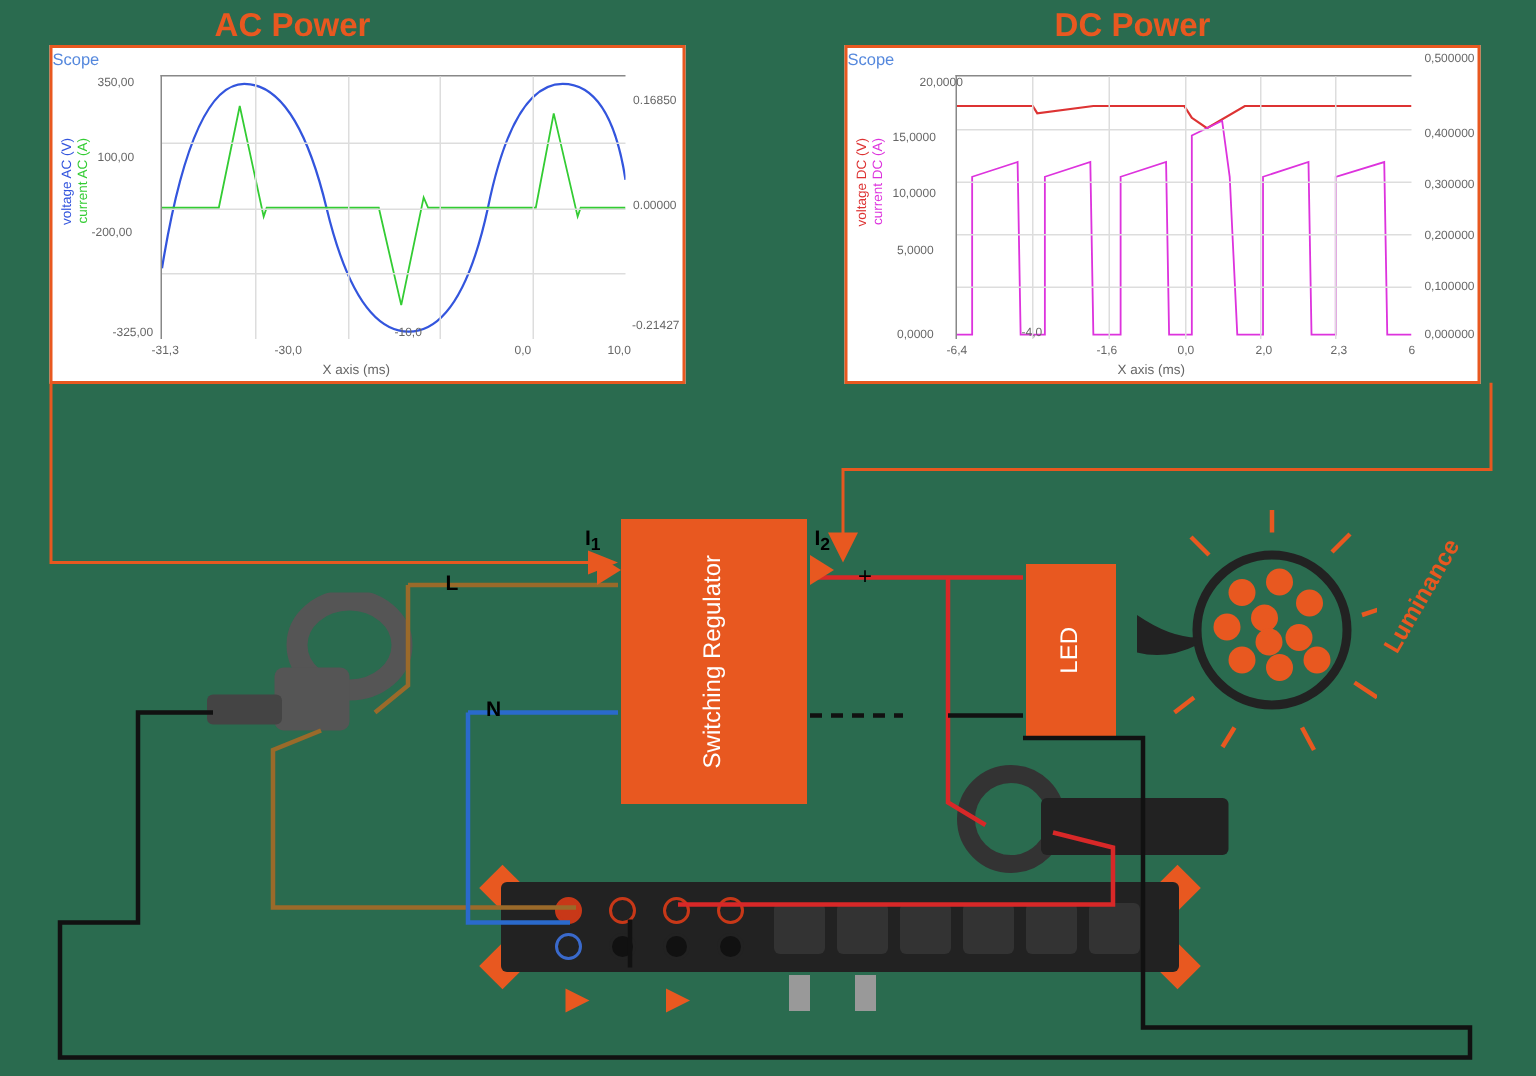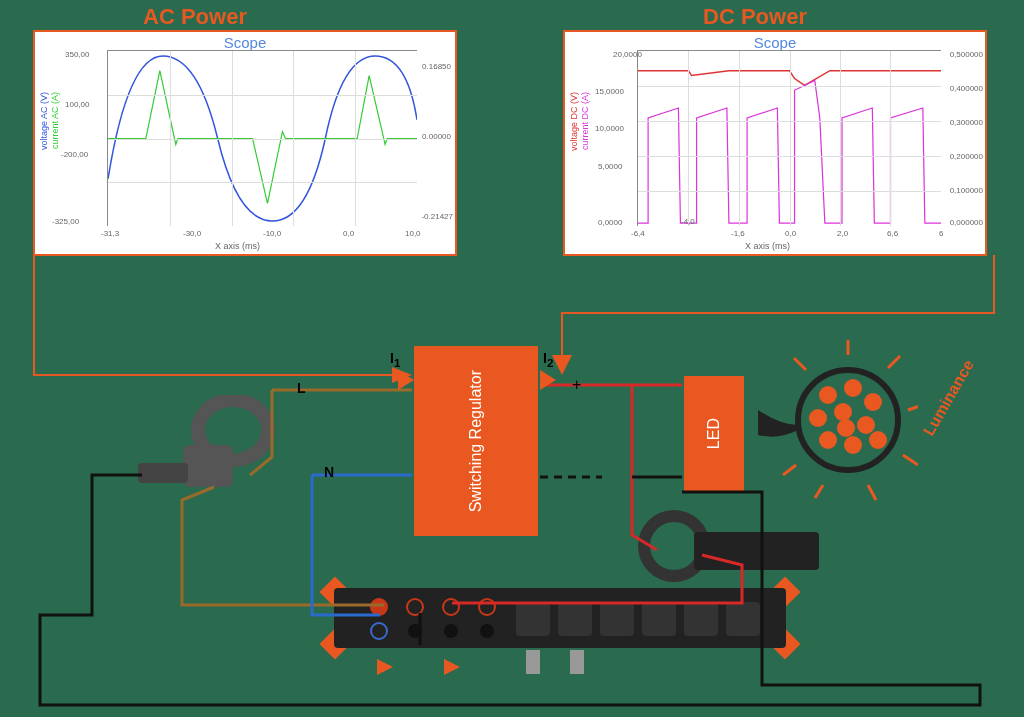--- a/index.html
+++ b/index.html
@@ -1,18 +1,18 @@
 <!DOCTYPE html>
 <html><head>
 <meta charset="utf-8">
 <style>
 body{margin:0;background:#2a6b4f;width:1024px;height:717px;font-family:Arial,sans-serif;position:relative;overflow:hidden}
 .title{position:absolute;color:#e85820;font-weight:bold;font-size:22px;text-align:center}
 .scope-box{position:absolute;background:#fff;border:2px solid #e85820;box-sizing:border-box}
-.scope-title{color:#5588dd;font-size:15px;text-align:center;padding-top:2px}
+.scope-title{color:#5588dd;font-size:11px;text-align:left;padding-top:2px}
 .chart-area{position:absolute;border-top:1px solid #888;border-left:1px solid #888}
 .axis-lbl{position:absolute;font-size:9px;color:#666}
 .ylbl{writing-mode:vertical-rl;transform:rotate(180deg)}
 .block{position:absolute;background:#e85820;color:#fff;display:flex;align-items:center;justify-content:center;font-size:16px}
 .vtext{writing-mode:vertical-rl;transform:rotate(180deg)}
 .wire{position:absolute}
 .daq{position:absolute;background:#222;border-radius:4px}
 .daq-foot{position:absolute;width:22px;height:22px;background:#e85820;transform:rotate(45deg)}
 .port{position:absolute;width:14px;height:14px;border-radius:50%;border:2px solid #c83818}
 .lum-text{position:absolute;color:#e85820;font-size:16px;font-weight:bold;transform:rotate(-60deg);transform-origin:left top}
@@ -37,27 +37,27 @@
       <path d="M0,130 Q20,5 55,5 Q90,5 110,89 Q130,173 165,173 Q200,173 218,89 Q235,5 268,5 Q300,5 310,70" stroke="#3355dd" stroke-width="1.5" fill="none"></path>
       <path d="M0,89 L38,89 L52,20 L68,95 L70,89 L145,89 L160,155 L175,82 L178,89 L250,89 L262,25 L278,95 L280,89 L310,89" stroke="#33cc33" stroke-width="1.2" fill="none"></path>
     </svg>
   </div>
   <span class="axis-lbl ylbl" style="left:4px;top:60px;color:#3355dd">voltage AC (V)</span>
   <span class="axis-lbl ylbl" style="left:15px;top:60px;color:#33cc33">current AC (A)</span>
   <span class="axis-lbl" style="bottom:3px;left:180px">X axis (ms)</span>
   <span class="tick" style="left:30px;top:18px">350,00</span>
   <span class="tick" style="left:30px;top:68px">100,00</span>
   <span class="tick" style="left:26px;top:118px">-200,00</span>
-  <span class="tick" style="left:17px;top:185px">-325,00</span>
+  <span class="tick" style="left:40px;top:185px">-325,00</span>
   <span class="tick" style="right:4px;top:30px">0.16850</span>
   <span class="tick" style="right:4px;top:100px">0.00000</span>
   <span class="tick" style="right:2px;top:180px">-0.21427</span>
   <span class="tick" style="left:66px;bottom:16px">-31,3</span>
   <span class="tick" style="left:148px;bottom:16px">-30,0</span>
-  <span class="tick" style="left:228px;bottom:16px">-10,0</span>
+  <span class="tick" style="left:228px;bottom:28px">-10,0</span>
   <span class="tick" style="left:308px;bottom:16px">0,0</span>
   <span class="tick" style="left:370px;bottom:16px">10,0</span>
 </div>
 
 <div class="scope-box" style="left:563px;top:30px;width:424px;height:226px">
   <div class="scope-title">Scope</div>
   <div class="chart-area" style="left:72px;top:18px;right:44px;bottom:28px">
     <div class="gridh" style="top:20%"></div><div class="gridh" style="top:40%"></div><div class="gridh" style="top:60%"></div><div class="gridh" style="top:80%"></div>
     <div class="gridv" style="left:16.6%"></div><div class="gridv" style="left:33.3%"></div><div class="gridv" style="left:50%"></div><div class="gridv" style="left:66.6%"></div><div class="gridv" style="left:83.3%"></div>
     <svg width="100%" height="100%" viewBox="0 0 300 178" preserveAspectRatio="none">
@@ -66,32 +66,32 @@
     </svg>
   </div>
   <span class="axis-lbl ylbl" style="left:4px;top:60px;color:#dd3333">voltage DC (V)</span>
   <span class="axis-lbl ylbl" style="left:15px;top:60px;color:#dd33dd">current DC (A)</span>
   <span class="axis-lbl" style="bottom:3px;left:180px">X axis (ms)</span>
   <span class="tick" style="left:48px;top:18px">20,0000</span>
   <span class="tick" style="left:30px;top:55px">15,0000</span>
   <span class="tick" style="left:30px;top:92px">10,0000</span>
   <span class="tick" style="left:33px;top:130px">5,0000</span>
   <span class="tick" style="left:33px;top:186px">0,0000</span>
-  <span class="tick" style="right:2px;top:18px">0,500000</span>
+  <span class="tick" style="right:2px;top:2px">0,500000</span>
   <span class="tick" style="right:2px;top:52px">0,400000</span>
   <span class="tick" style="right:2px;top:86px">0,300000</span>
   <span class="tick" style="right:2px;top:120px">0,200000</span>
   <span class="tick" style="right:2px;top:154px">0,100000</span>
   <span class="tick" style="right:2px;top:186px">0,000000</span>
   <span class="tick" style="left:66px;bottom:16px">-6,4</span>
   <span class="tick" style="left:116px;bottom:28px">-4,0</span>
   <span class="tick" style="left:166px;bottom:16px">-1,6</span>
   <span class="tick" style="left:220px;bottom:16px">0,0</span>
   <span class="tick" style="left:272px;bottom:16px">2,0</span>
-  <span class="tick" style="left:322px;bottom:16px">6,6</span>
+  <span class="tick" style="left:322px;bottom:16px">2,3</span>
   <span class="tick" style="left:374px;bottom:16px">6</span>
 </div>
 
 <div class="block" style="left:414px;top:346px;width:124px;height:190px">
   <span class="vtext">Switching Regulator</span>
 </div>
 
 <div class="block" style="left:684px;top:376px;width:60px;height:116px">
   <span class="vtext">LED</span>
 </div>

